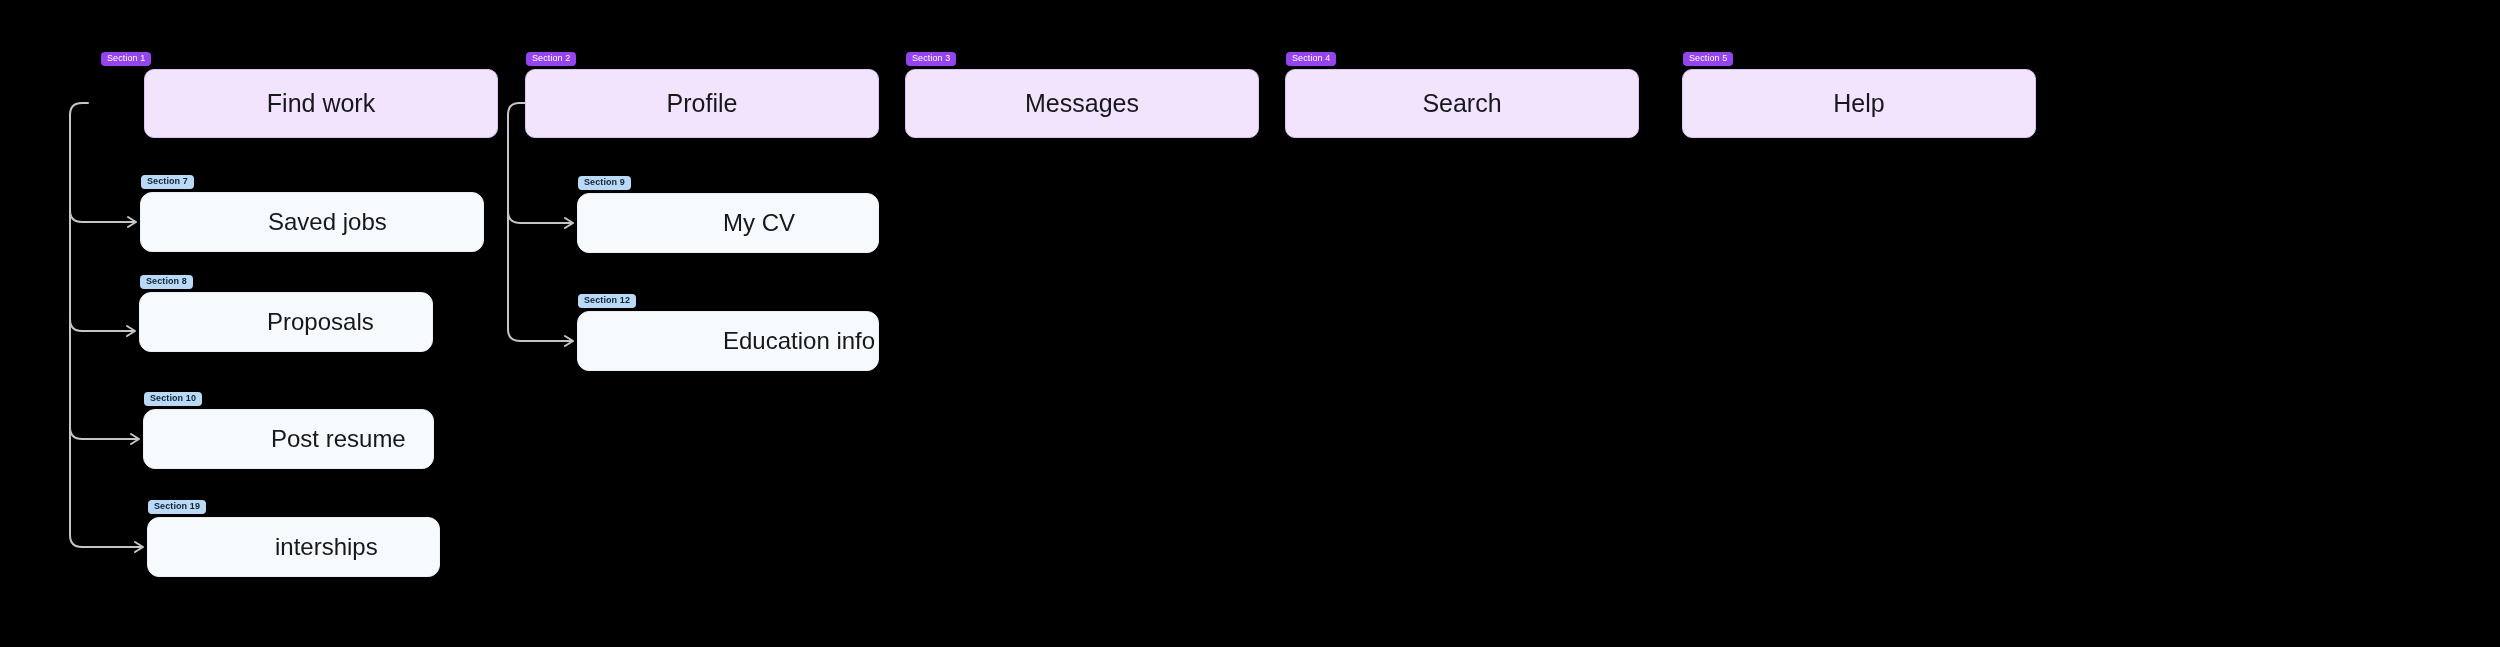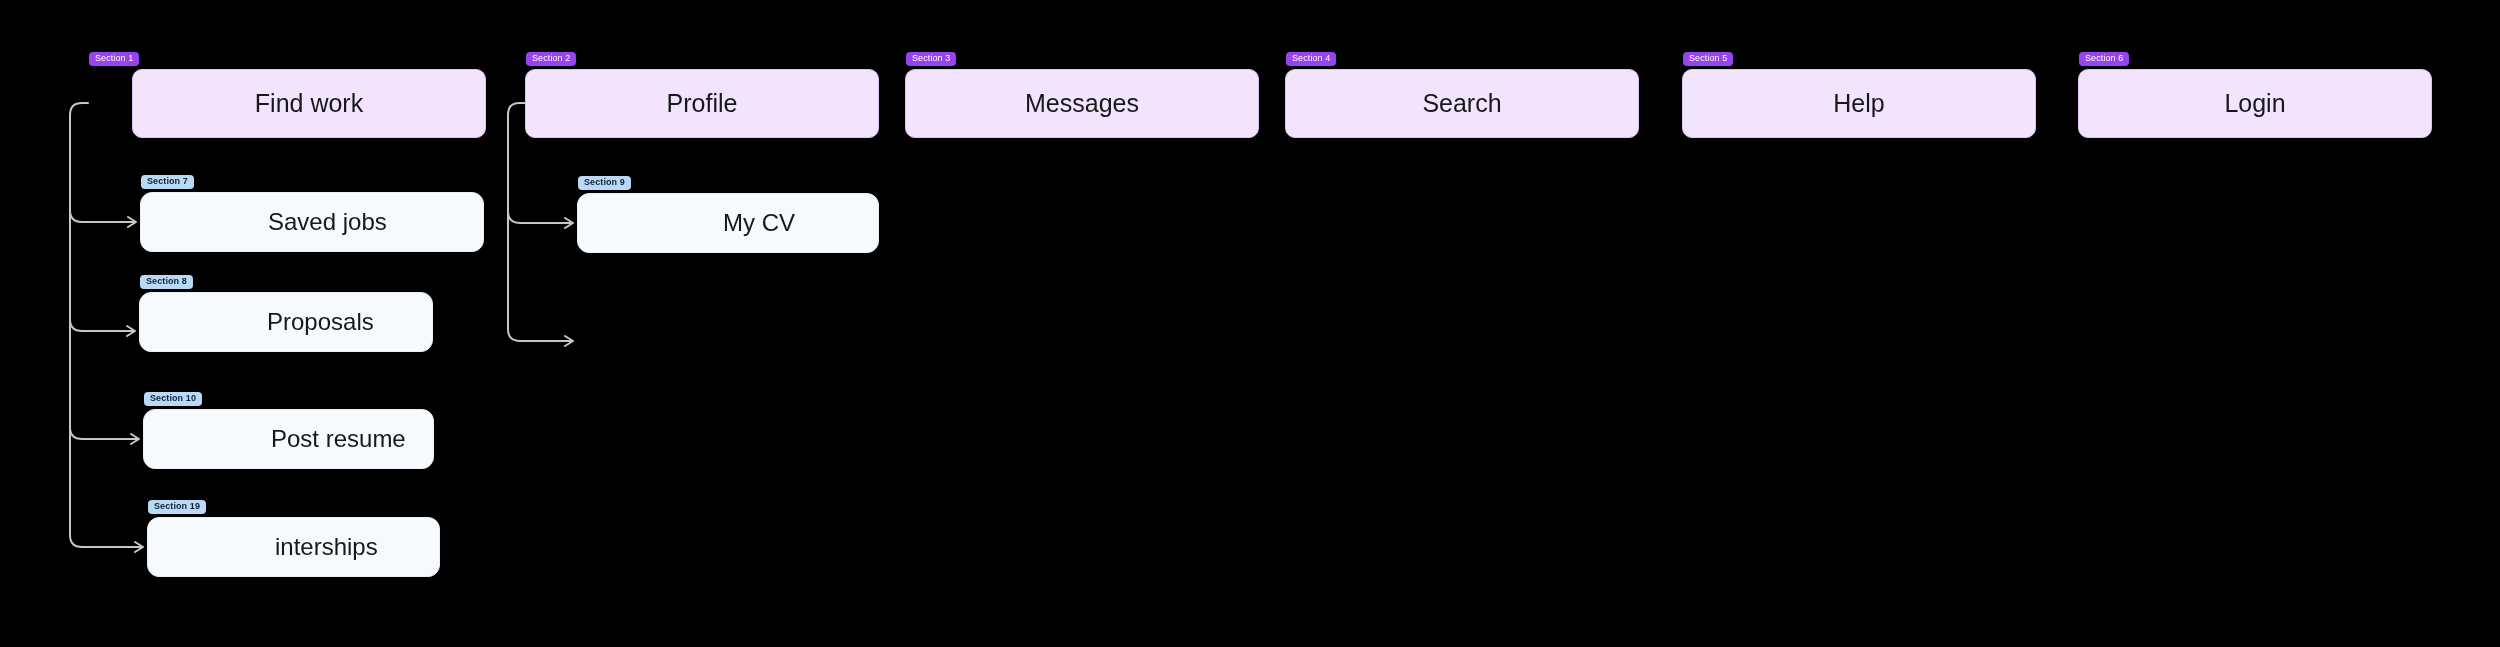--- a/index.html
+++ b/index.html
@@ -72,21 +72,21 @@
     background:var(--child-fill);
     border:1px solid var(--child-border);
     border-radius:12px;
     font-size:24px;
     justify-content:flex-start;
   }
   .node.col1 .box{padding-left:127px;}
   .node.col2 .box{padding-left:145px;}
 
   
-  .p0{left:88px;top:69px;width:354px;padding-left:44px;}
+  .p0{left:100px;top:69px;width:354px;padding-left:44px;}
   .p1{left:525px;top:69px;width:354px;}
   .p2{left:905px;top:69px;width:354px;}
   .p3{left:1285px;top:69px;width:354px;}
   .p4{left:1682px;top:69px;width:354px;}
   .p5{left:2078px;top:69px;width:354px;}
 
   
   .c10{left:140px;top:192px;width:344px;}
   .c11{left:139px;top:292px;width:294px;}
   .c12{left:143px;top:409px;width:291px;}
@@ -142,26 +142,20 @@
     </div>
   </div>
 
   <div class="node top p4">
     <span class="badge">Section 5</span>
     <div class="box">
       <span class="label">Help</span>
     </div>
   </div>
 
-  <div class="node top p5">
-    <span class="badge">Section 6</span>
-    <div class="box">
-      <span class="label">Login</span>
-    </div>
-  </div>
 
   <div class="node child col1 c10">
     <span class="badge">Section 7</span>
     <div class="box">
       <span class="label">Saved jobs</span>
     </div>
   </div>
 
   <div class="node child col1 c11">
     <span class="badge">Section 8</span>
@@ -184,14 +178,20 @@
     </div>
   </div>
 
   <div class="node child col2 c20">
     <span class="badge">Section 9</span>
     <div class="box">
       <span class="label">My CV</span>
     </div>
   </div>
 
+  <div class="node child col2 c21">
+    <span class="badge">Section 12</span>
+    <div class="box">
+      <span class="label">Education info</span>
+    </div>
+  </div>
 
 </div>
 
 </body></html>

